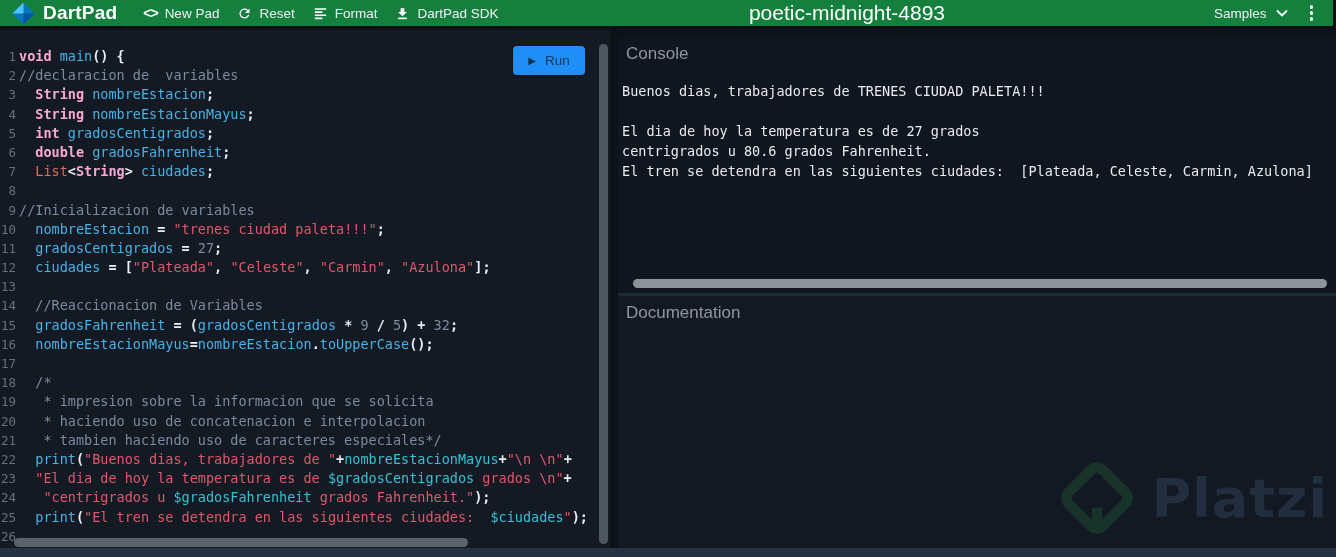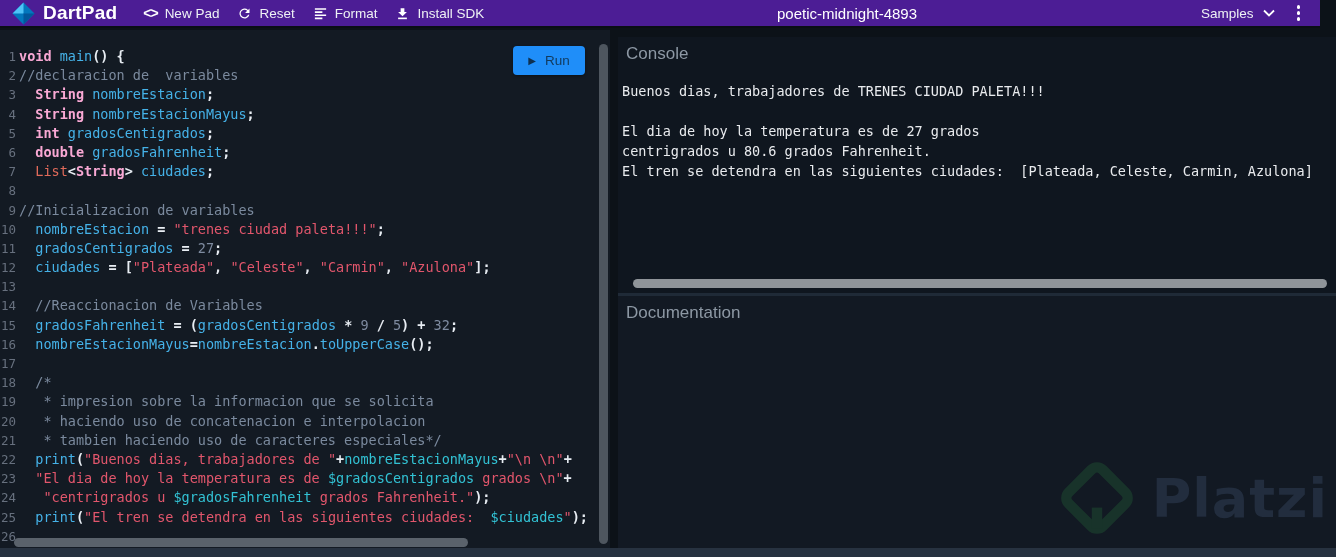--- a/index.html
+++ b/index.html
@@ -6,36 +6,36 @@
   html,body { width:1336px; height:557px; overflow:hidden; }
   body {
     background:#0c1218;
     font-family:"Liberation Sans", sans-serif;
     position:relative;
     color:#eef1f4;
   }
 
   
   #topbar {
-    position:absolute; left:0; top:0; right:16px; height:28px;
-    background:#4c1d95; border-bottom:2px solid #0a0e14;
+    position:absolute; left:0; top:0; right:3px; height:28px;
+    background:#15803d; border-bottom:2px solid #0a0e14;
     display:flex; align-items:center; padding-left:12px; z-index:5;
   }
   .brand { display:flex; align-items:center; gap:8px; margin-right:26px; cursor:pointer; }
   .brand-label { font-size:19px; font-weight:700; color:#ffffff; letter-spacing:.2px; }
   .nav-btn {
     background:none; border:none; color:#eef1f4; cursor:pointer;
     display:flex; align-items:center; gap:7px; margin-right:18px;
     font-size:13.5px; font-family:"Liberation Sans",sans-serif; height:28px;
   }
   .txt-ic { font-weight:700; font-size:14px; letter-spacing:-1px; color:#fff; }
   .mi { width:15px; height:15px; display:block; color:#fff; }
   #pad-title {
     position:absolute; left:847px; transform:translateX(-50%);
-    font-size:15px; color:#ffffff; white-space:nowrap;
+    font-size:21px; color:#ffffff; white-space:nowrap;
   }
   .topbar-right { margin-left:auto; display:flex; align-items:center; gap:18px; padding-right:16px; }
   .samples-btn { background:none; border:none; color:#eef1f4; display:flex; align-items:center; gap:9px; font-size:13.5px; cursor:pointer; font-family:"Liberation Sans",sans-serif; }
   .kebab { display:flex; flex-direction:column; gap:2.5px; cursor:pointer; padding:2px 4px; background:none; border:none; }
   .kebab i { width:3.5px; height:3.5px; border-radius:50%; background:#fff; display:block; }
 
   
   #editor-panel {
     position:absolute; left:0; top:30px; width:610px; bottom:0;
     background:#131a23; overflow:hidden;
@@ -142,21 +142,21 @@
         </span>
         <span>Format</span>
       </button>
       <button class="nav-btn">
         <span style="display: flex;">
           <svg class="mi" viewBox="0 0 24 24">
             <path fill="currentColor" d="M19 9.5h-4v-6H9v6H5l7 7 7-7z"></path>
             <rect x="5" y="18.5" width="14" height="2.6" fill="currentColor"></rect>
           </svg>
         </span>
-        <span>Install SDK</span>
+        <span>DartPad SDK</span>
       </button>
     </nav>
   <div id="pad-title">poetic-midnight-4893</div>
   <div class="topbar-right">
     <button class="samples-btn">
       <span>Samples</span>
       <svg width="12" height="8" viewBox="0 0 12 8">
         <polyline points="1,1.5 6,6.5 11,1.5" fill="none" stroke="#ffffff" stroke-width="1.8"></polyline>
       </svg>
     </button>

